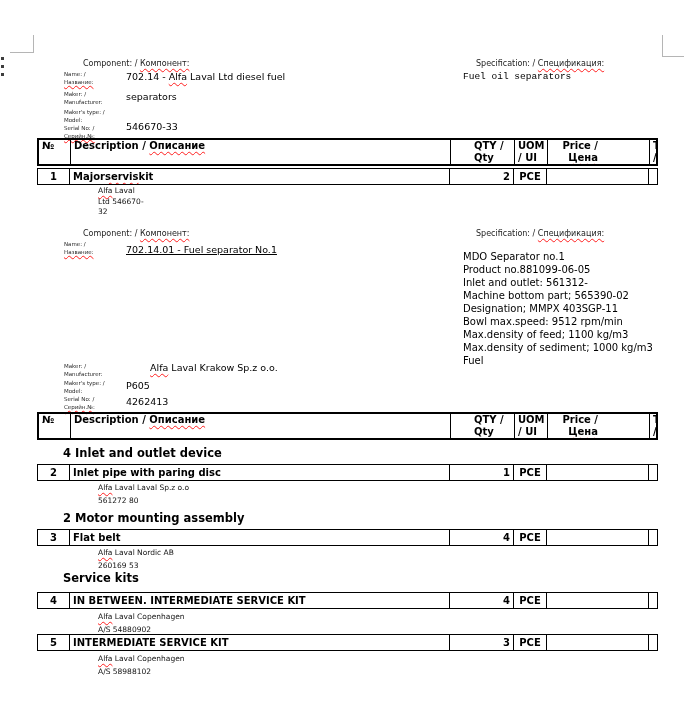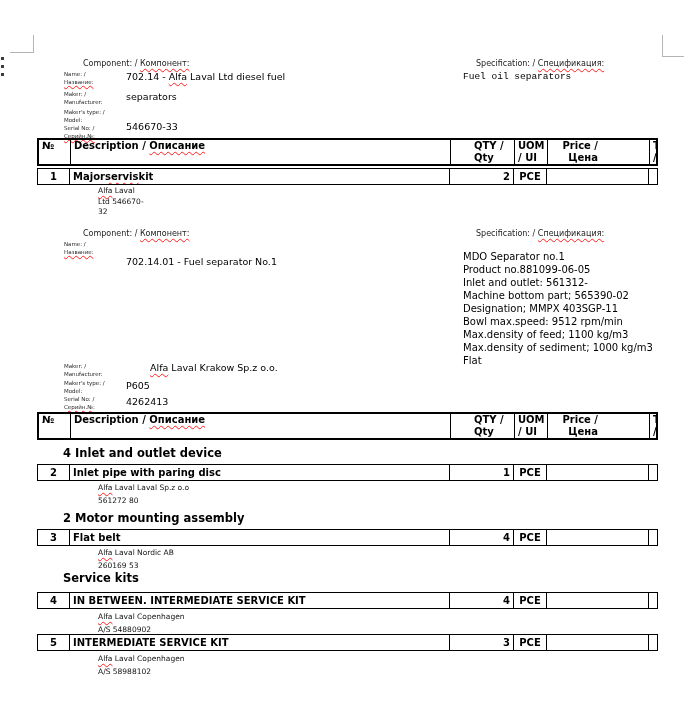--- a/index.html
+++ b/index.html
@@ -131,32 +131,32 @@
     <span>Component: / </span><span class="sq">Компонент:</span>
   </div>
   <div class="abs complbl" style="left:450px;top:229px;">
     <span>Specification: / </span><span class="sq">Спецификация:</span>
   </div>
 
   <div class="abs lbl" style="left:38px;top:240px;">
     <div>Name: /</div>
     <div class="sq">Название:</div>
   </div>
-  <div class="abs val" style="left:100px;top:256px;">702.14.01 - Fuel separator No.1</div>
+  <div class="abs val" style="left:100px;top:244px;text-decoration:underline;">702.14.01 - Fuel separator No.1</div>
 
   <div class="abs speclist" style="left:437px;top:241px;">
     <div>MDO Separator no.1</div>
     <div>Product no.881099-06-05</div>
     <div>Inlet and outlet: 561312-</div>
     <div>Machine bottom part; 565390-02</div>
     <div>Designation; MMPX 403SGP-11</div>
     <div>Bowl max.speed: 9512 rpm/min</div>
     <div>Max.density of feed; 1100 kg/m3</div>
     <div>Max.density of sediment; 1000 kg/m3</div>
-    <div>Flat</div>
+    <div>Fuel</div>
   </div>
 
   <div class="abs lbl" style="left:38px;top:362px;">
     <div>Maker: /</div>
     <div>Manufacturer:</div>
   </div>
   <div class="abs val" style="left:100px;top:362px;margin-left:24px;">
     <span class="sq">Alfa</span><span> Laval Krakow Sp.z o.o.</span>
   </div>
 

